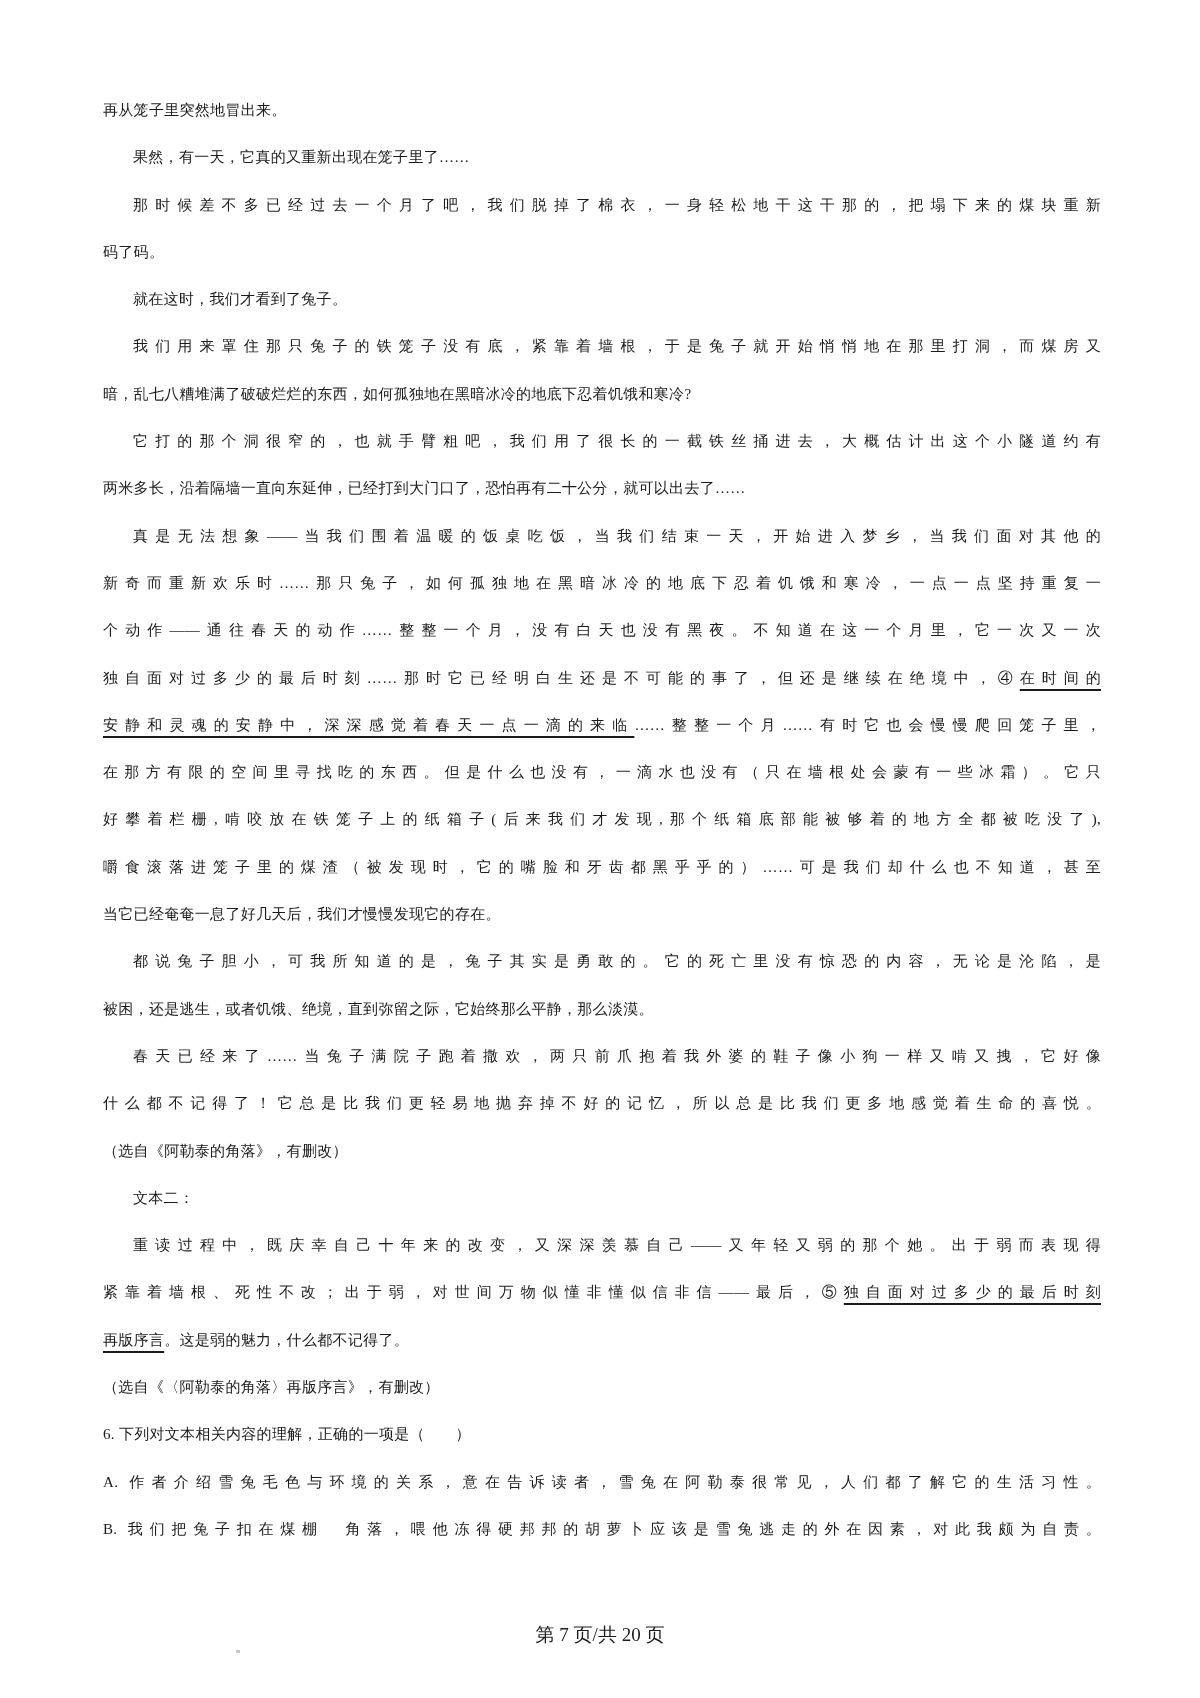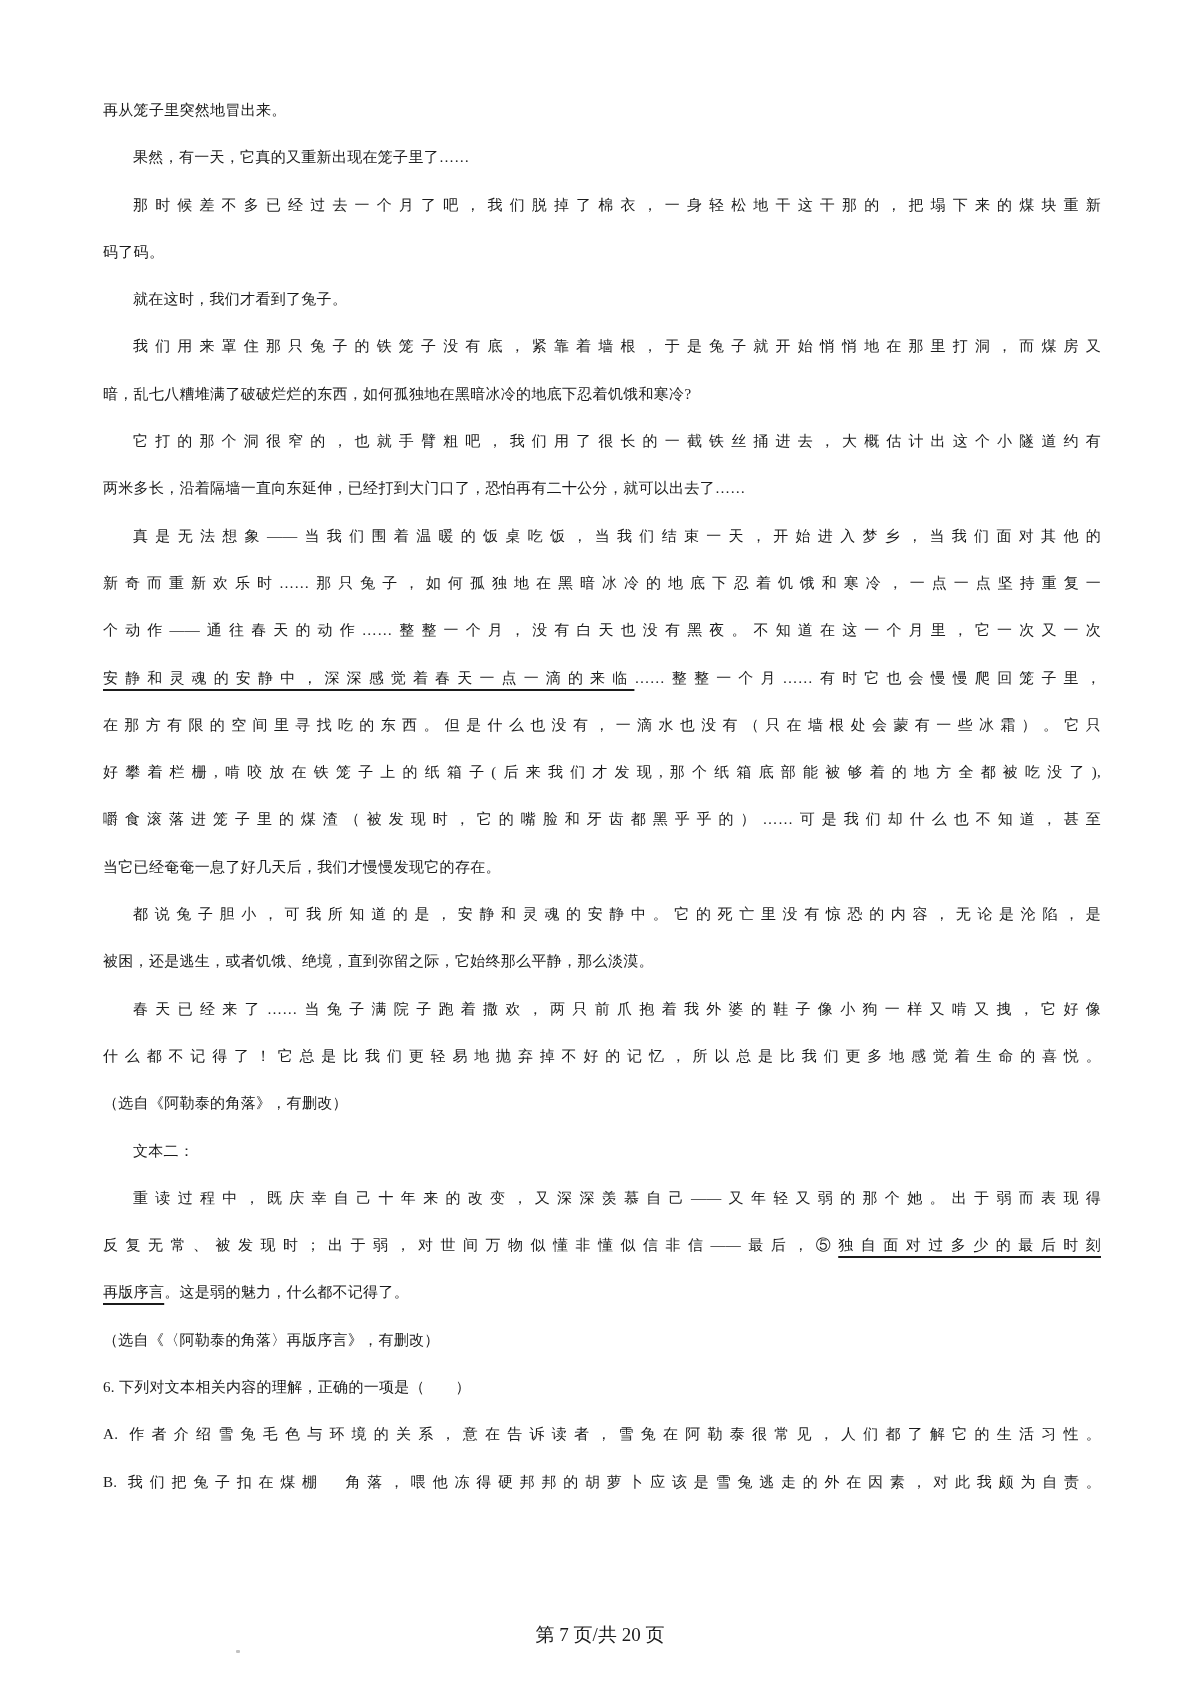--- a/index.html
+++ b/index.html
@@ -68,33 +68,34 @@
       <div class="line justify indent"><span>那时候差不多已经过去一个月了吧，我们脱掉了棉衣，一身轻松地干这干那的，把塌下来的煤块重新</span></div>
       <div class="line left"><span>码了码。</span></div>
       <div class="line left indent"><span>就在这时，我们才看到了兔子。</span></div>
       <div class="line justify indent"><span>我们用来罩住那只兔子的铁笼子没有底，紧靠着墙根，于是兔子就开始悄悄地在那里打洞，而煤房又</span></div>
       <div class="line left"><span>暗，乱七八糟堆满了破破烂烂的东西，如何孤独地在黑暗冰冷的地底下忍着饥饿和寒冷?</span></div>
       <div class="line justify indent"><span>它打的那个洞很窄的，也就手臂粗吧，我们用了很长的一截铁丝捅进去，大概估计出这个小隧道约有</span></div>
       <div class="line left"><span>两米多长，沿着隔墙一直向东延伸，已经打到大门口了，恐怕再有二十公分，就可以出去了……</span></div>
       <div class="line justify indent"><span>真是无法想象——当我们围着温暖的饭桌吃饭，当我们结束一天，开始进入梦乡，当我们面对其他的</span></div>
       <div class="line justify"><span>新奇而重新欢乐时……那只兔子，如何孤独地在黑暗冰冷的地底下忍着饥饿和寒冷，一点一点坚持重复一</span></div>
       <div class="line justify"><span>个动作——通往春天的动作……整整一个月，没有白天也没有黑夜。不知道在这一个月里，它一次又一次</span></div>
+      <div class="line justify"><span>独自面对过多少的最后时刻……那时它已经明白生还是不可能的事了，但还是继续在绝境中，④</span><span class="u">在时间的</span></div>
       <div class="line justify"><span class="u">安静和灵魂的安静中，深深感觉着春天一点一滴的来临</span><span>……整整一个月……有时它也会慢慢爬回笼子里，</span></div>
       <div class="line justify"><span>在那方有限的空间里寻找吃的东西。但是什么也没有，一滴水也没有（只在墙根处会蒙有一些冰霜）。它只</span></div>
       <div class="line justify"><span>好攀着栏栅,啃咬放在铁笼子上的纸箱子(后来我们才发现,那个纸箱底部能被够着的地方全都被吃没了),</span></div>
       <div class="line justify"><span>嚼食滚落进笼子里的煤渣（被发现时，它的嘴脸和牙齿都黑乎乎的）……可是我们却什么也不知道，甚至</span></div>
       <div class="line left"><span>当它已经奄奄一息了好几天后，我们才慢慢发现它的存在。</span></div>
-      <div class="line justify indent"><span>都说兔子胆小，可我所知道的是，安静和灵魂的安静中。它的死亡里没有惊恐的内容，无论是沦陷，是</span></div>
+      <div class="line justify indent"><span>都说兔子胆小，可我所知道的是，兔子其实是勇敢的。它的死亡里没有惊恐的内容，无论是沦陷，是</span></div>
       <div class="line left"><span>被困，还是逃生，或者饥饿、绝境，直到弥留之际，它始终那么平静，那么淡漠。</span></div>
       <div class="line justify indent"><span>春天已经来了……当兔子满院子跑着撒欢，两只前爪抱着我外婆的鞋子像小狗一样又啃又拽，它好像</span></div>
       <div class="line justify"><span>什么都不记得了！它总是比我们更轻易地抛弃掉不好的记忆，所以总是比我们更多地感觉着生命的喜悦。</span></div>
       <div class="line right"><span>（选自《阿勒泰的角落》，有删改）</span></div>
       <div class="line left indent"><span>文本二：</span></div>
       <div class="line justify indent"><span>重读过程中，既庆幸自己十年来的改变，又深深羡慕自己——又年轻又弱的那个她。出于弱而表现得</span></div>
-      <div class="line justify"><span>反复无常、被发现时；出于弱，对世间万物似懂非懂似信非信——最后，⑤</span><span class="u">独自面对过多少的最后时刻</span></div>
+      <div class="line justify"><span>紧靠着墙根、死性不改；出于弱，对世间万物似懂非懂似信非信——最后，⑤</span><span class="u">独自面对过多少的最后时刻</span></div>
       <div class="line left"><span class="u">再版序言</span><span>。这是弱的魅力，什么都不记得了。</span></div>
       <div class="line right"><span>（选自《〈阿勒泰的角落〉再版序言》，有删改）</span></div>
       <div class="line left"><span>6. 下列对文本相关内容的理解，正确的一项是（　　）</span></div>
       <div class="line justify"><span>A. 作者介绍雪兔毛色与环境的关系，意在告诉读者，雪兔在阿勒泰很常见，人们都了解它的生活习性。</span></div>
       <div class="line justify"><span>B. 我们把兔子扣在煤棚　角落，喂他冻得硬邦邦的胡萝卜应该是雪兔逃走的外在因素，对此我颇为自责。</span></div>
     </div>
   <div class="artifact-dot"></div>
   <div class="footer">第 7 页/共 20 页</div>
 </div>
 

